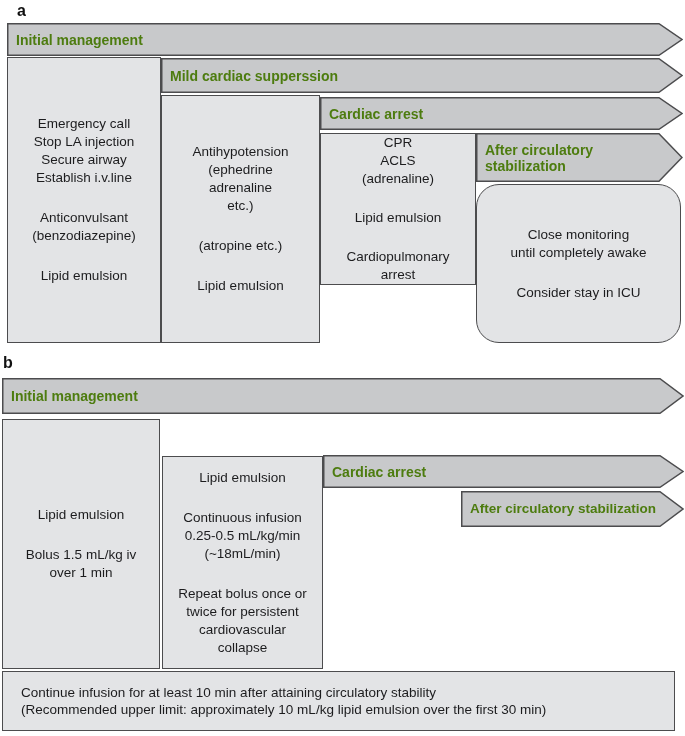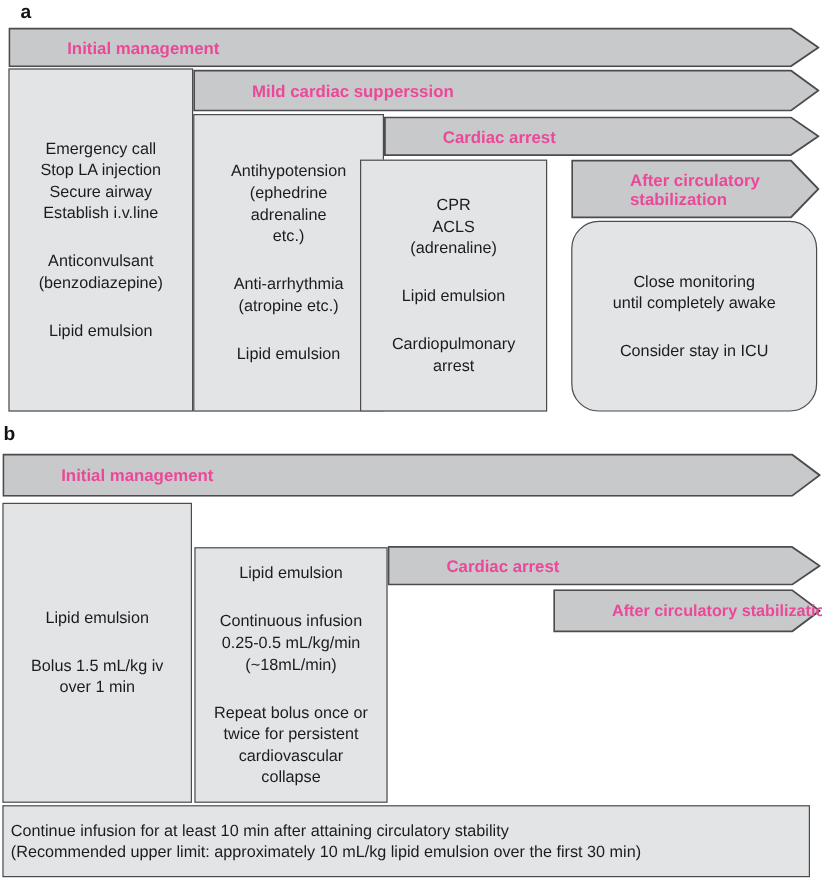--- a/index.html
+++ b/index.html
@@ -25,40 +25,39 @@
   .banner { position:absolute; }
   .banner svg { position:absolute; left:0; top:0; display:block; }
   .banner-label {
     position:absolute; left:0; top:0; right:0; bottom:0;
     display:flex; align-items:center;
     padding-left:9px;
     font-weight:bold;
     font-size:14px;
     line-height:16px;
     white-space:nowrap;
-    color:#ec4899;
-    margin-left:40px;
+    color:#4d7c0f;
   }
   .banner-label.wrap { white-space:normal; padding-right:42px; }
   .box {
     position:absolute;
     background:#e3e4e6;
     border:1.5px solid #4c4c4e;
     display:flex; flex-direction:column;
     justify-content:center; align-items:center;
     text-align:center;
     font-size:13.5px;
     line-height:18px;
   }
   .box .line { width:100%; }
   .box .spacer { height:22px; }
   .footer-box {
     align-items:flex-start;
     text-align:left;
-    padding-left:6px; padding-right:6px;
+    padding-left:18px; padding-right:6px;
     line-height:17px;
   }
 </style>
 </head>
 <body>
 
 <div class="canvas">
 
   <div class="panel-label" style="left:17px; top:3px;">a</div>
 
@@ -87,34 +86,33 @@
     </svg>
     <div class="banner-label">Mild cardiac supperssion</div>
   </div>
 
   <div class="box" style="left:161px; top:95px; width:159px; height:248px;align-items:flex-end;">
       <div class="line">Antihypotension</div>
       <div class="line">(ephedrine</div>
       <div class="line">adrenaline</div>
       <div class="line">etc.)</div>
       <div class="spacer"></div>
-      <div class="line">Anti-arrhythmia</div>
       <div class="line">(atropine etc.)</div>
       <div class="spacer"></div>
       <div class="line">Lipid emulsion</div>
     </div>
 
   <div class="banner" style="left:320px; top:97px; width:363px; height:33px;">
     <svg width="363" height="33">
       <polygon points="0.75,0.75 339,0.75 362,16.5 339,32.25 0.75,32.25" stroke="#4c4c4e" stroke-width="1.5" fill="#c8c9cb"></polygon>
     </svg>
     <div class="banner-label">Cardiac arrest</div>
   </div>
 
-  <div class="box" style="left:300px; top:133px; width:156px; height:210px;">
+  <div class="box" style="left:320px; top:133px; width:156px; height:152px;">
       <div class="line">CPR</div>
       <div class="line">ACLS</div>
       <div class="line">(adrenaline)</div>
       <div class="spacer"></div>
       <div class="line">Lipid emulsion</div>
       <div class="spacer"></div>
       <div class="line">Cardiopulmonary</div>
       <div class="line">arrest</div>
     </div>
 

